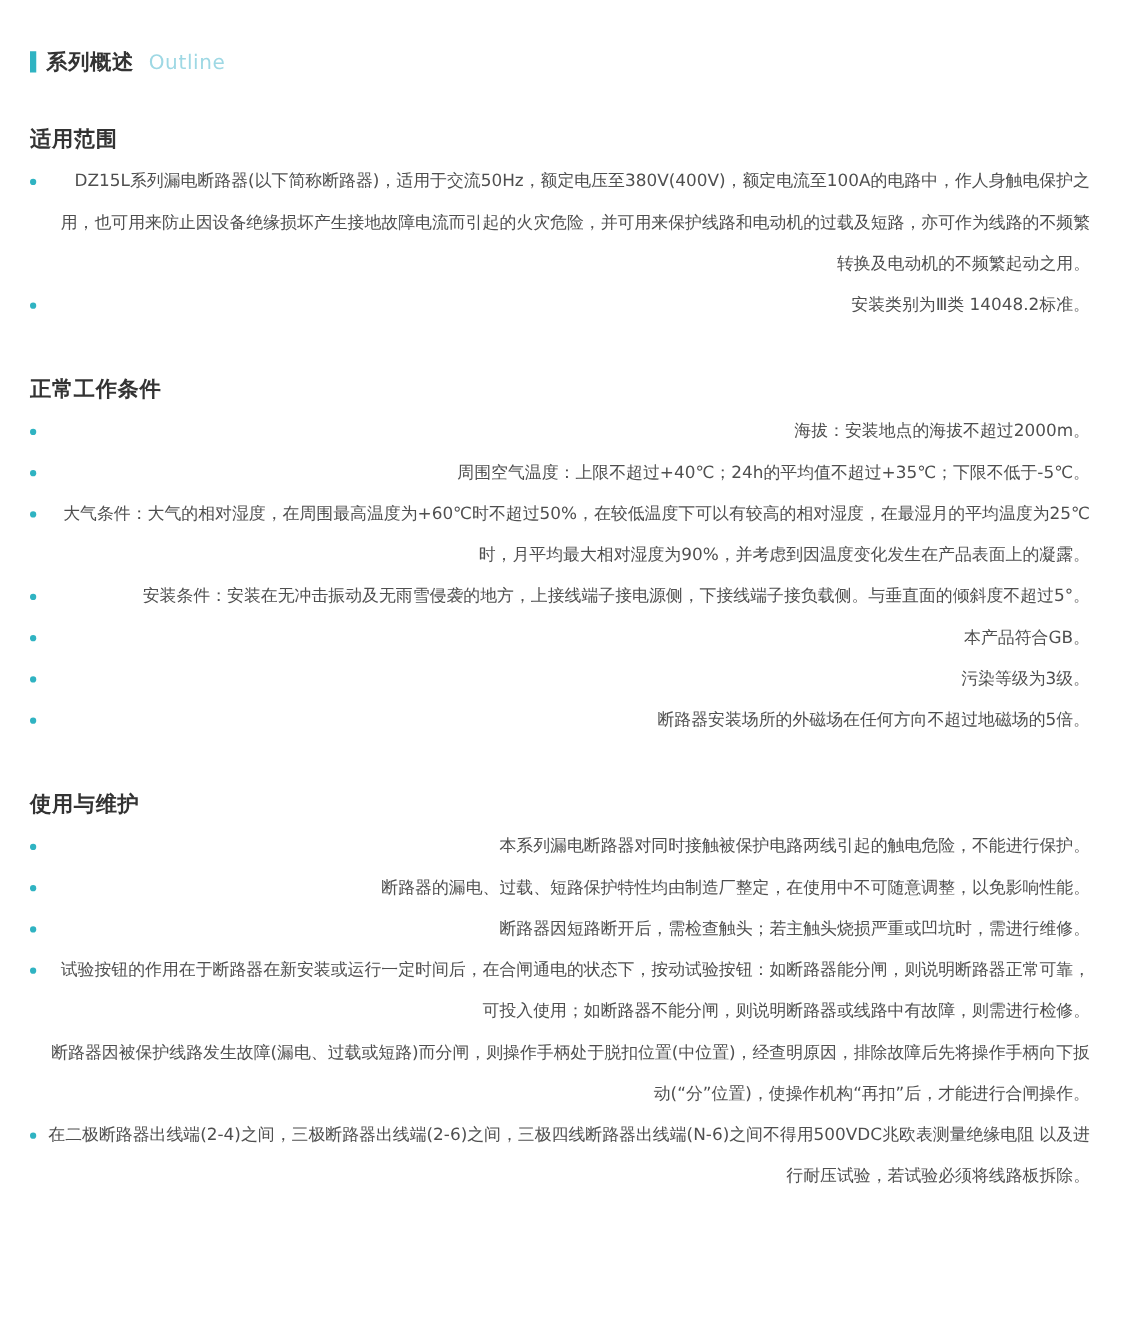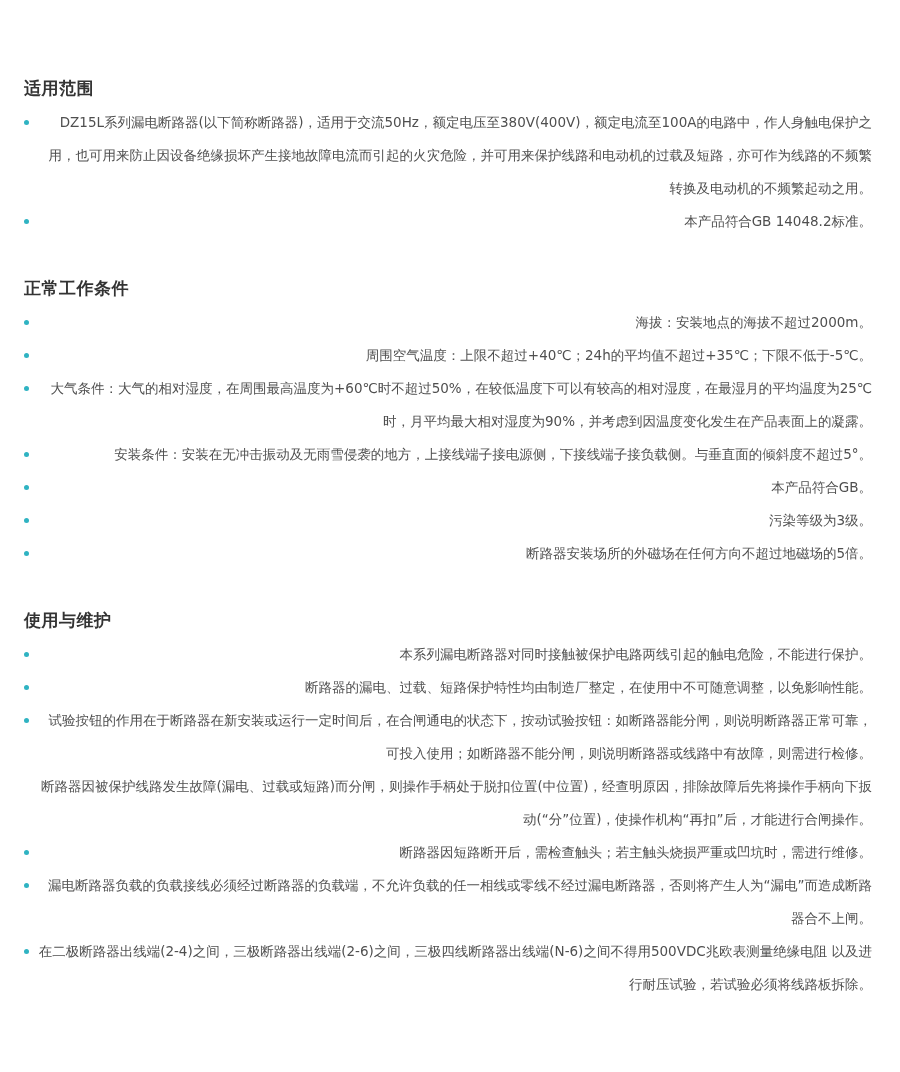--- a/index.html
+++ b/index.html
@@ -77,32 +77,37 @@
   }
   .bullet-item p{
     margin:0;
     text-align:right;
   }
 </style>
 </head>
 <body>
 
 <div class="page">
+  <div class="title-row">
+    <span class="title-bar"></span>
+    <span class="title-cn">系列概述</span>
+    <span class="title-en">Outline</span>
+  </div>
 
   <div id="sections">
       <section class="section">
         <h2 class="section-heading">适用范围</h2>
         <ul class="bullet-list">
           <li class="bullet-item">
             <span class="bullet-dot"></span>
             <p>DZ15L系列漏电断路器(以下简称断路器)，适用于交流50Hz，额定电压至380V(400V)，额定电流至100A的电路中，作人身触电保护之用，也可用来防止因设备绝缘损坏产生接地故障电流而引起的火灾危险，并可用来保护线路和电动机的过载及短路，亦可作为线路的不频繁转换及电动机的不频繁起动之用。</p>
           </li>
           <li class="bullet-item">
             <span class="bullet-dot"></span>
-            <p>本产品符合GB 14048.2标准。</p>
+            <p>安装类别为Ⅲ类 14048.2标准。</p>
           </li>
         </ul>
       </section>
       <section class="section">
         <h2 class="section-heading">正常工作条件</h2>
         <ul class="bullet-list">
           <li class="bullet-item">
             <span class="bullet-dot"></span>
             <p>海拔：安装地点的海拔不超过2000m。</p>
           </li>
@@ -138,30 +143,26 @@
           <li class="bullet-item">
             <span class="bullet-dot"></span>
             <p>本系列漏电断路器对同时接触被保护电路两线引起的触电危险，不能进行保护。</p>
           </li>
           <li class="bullet-item">
             <span class="bullet-dot"></span>
             <p>断路器的漏电、过载、短路保护特性均由制造厂整定，在使用中不可随意调整，以免影响性能。</p>
           </li>
           <li class="bullet-item">
             <span class="bullet-dot"></span>
-            <p>试验按钮的作用在于断路器在新安装或运行一定时间后，在合闸通电的状态下，按动试验按钮：如断路器能分闸，则说明断路器正常可靠，可投入使用；如断路器不能分闸，则说明断路器或线路中有故障，则需进行检修。</p>
-            <p>断路器因被保护线路发生故障(漏电、过载或短路)而分闸，则操作手柄处于脱扣位置(中位置)，经查明原因，排除故障后先将操作手柄向下扳动(“分”位置)，使操作机构“再扣”后，才能进行合闸操作。</p>
-          </li>
-          <li class="bullet-item">
-            <span class="bullet-dot"></span>
             <p>断路器因短路断开后，需检查触头；若主触头烧损严重或凹坑时，需进行维修。</p>
           </li>
           <li class="bullet-item">
             <span class="bullet-dot"></span>
-            <p>漏电断路器负载的负载接线必须经过断路器的负载端，不允许负载的任一相线或零线不经过漏电断路器，否则将产生人为“漏电”而造成断路器合不上闸。</p>
+            <p>试验按钮的作用在于断路器在新安装或运行一定时间后，在合闸通电的状态下，按动试验按钮：如断路器能分闸，则说明断路器正常可靠，可投入使用；如断路器不能分闸，则说明断路器或线路中有故障，则需进行检修。</p>
+            <p>断路器因被保护线路发生故障(漏电、过载或短路)而分闸，则操作手柄处于脱扣位置(中位置)，经查明原因，排除故障后先将操作手柄向下扳动(“分”位置)，使操作机构“再扣”后，才能进行合闸操作。</p>
           </li>
           <li class="bullet-item">
             <span class="bullet-dot"></span>
             <p>在二极断路器出线端(2-4)之间，三极断路器出线端(2-6)之间，三极四线断路器出线端(N-6)之间不得用500VDC兆欧表测量绝缘电阻 以及进行耐压试验，若试验必须将线路板拆除。</p>
           </li>
         </ul>
       </section>
     </div>
 </div>
 

